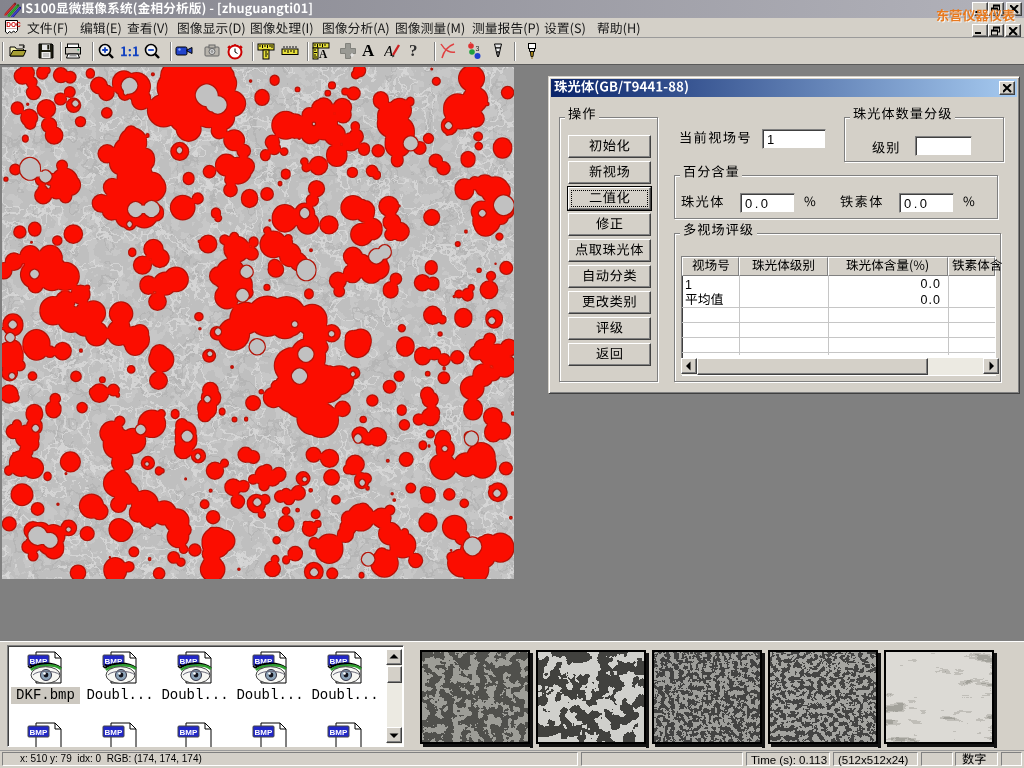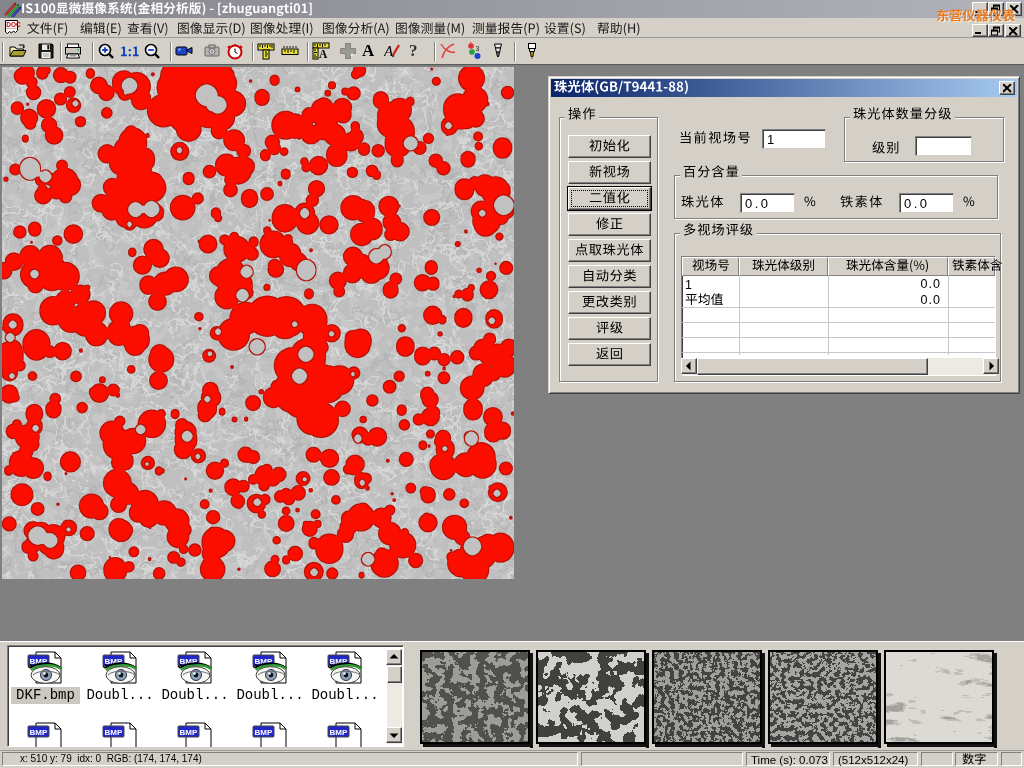--- a/index.html
+++ b/index.html
@@ -592,21 +592,21 @@
   </svg>
 <div class="a" style="left:0;top:750px;width:1024px;height:18px;background:#d4d0c8;border-top:1px solid #9a9a9a"></div>
 <div class="a cell" style="left:2px;top:752px;width:576px;height:14px;z-index:2"></div>
 <div class="a cell" style="left:581px;top:752px;width:162px;height:14px;z-index:2"></div>
 <div class="a cell" style="left:746px;top:752px;width:84px;height:14px;z-index:2"></div>
 <div class="a cell" style="left:833px;top:752px;width:85px;height:14px;z-index:2"></div>
 <div class="a cell" style="left:921px;top:752px;width:32px;height:14px;z-index:2"></div>
 <div class="a cell" style="left:955px;top:752px;width:43px;height:14px;z-index:2"></div>
 <div class="a cell" style="left:1001px;top:752px;width:21px;height:14px;z-index:2"></div>
 <div class="a" style="left:20px;top:753px;font-size:10px;z-index:3">x: 510 y: 79&nbsp; idx: 0&nbsp; RGB: (174, 174, 174)</div>
-<div class="a" style="left:751px;top:754px;font-size:11.5px;z-index:3">Time (s): 0.073</div>
+<div class="a" style="left:751px;top:754px;font-size:11.5px;z-index:3">Time (s): 0.113</div>
 <div class="a" style="left:838px;top:754px;font-size:11.5px;z-index:3">(512x512x24)</div>
 <svg width="26" height="17" style="position:absolute;left:962px;top:753px;z-index:3;">
     <path transform="translate(0,10.5)" fill="#000" d="M5.4 -10.0C5.2 -9.5 4.8 -8.8 4.5 -8.4L5.1 -8.1C5.4 -8.5 5.8 -9.1 6.2 -9.7ZM1.1 -9.7C1.4 -9.2 1.7 -8.5 1.8 -8.1L2.5 -8.4C2.4 -8.8 2.1 -9.5 1.7 -9.9ZM5.0 -3.2C4.7 -2.5 4.3 -2.0 3.9 -1.5C3.4 -1.8 2.9 -2.0 2.5 -2.2C2.6 -2.5 2.8 -2.8 3.0 -3.2ZM1.3 -1.9C1.9 -1.6 2.6 -1.3 3.2 -1.0C2.4 -0.5 1.5 -0.1 0.5 0.2C0.7 0.3 0.9 0.7 0.9 0.9C2.1 0.6 3.1 0.1 4.0 -0.6C4.4 -0.4 4.7 -0.1 5.0 0.1L5.6 -0.5C5.3 -0.7 5.0 -0.9 4.6 -1.2C5.2 -1.9 5.7 -2.7 6.0 -3.8L5.5 -4.0L5.4 -3.9H3.4L3.7 -4.6L2.8 -4.7C2.8 -4.5 2.6 -4.2 2.5 -3.9H0.9V-3.2H2.1C1.9 -2.7 1.6 -2.2 1.3 -1.9ZM3.1 -10.3V-8.0H0.6V-7.2H2.9C2.3 -6.4 1.3 -5.7 0.5 -5.3C0.7 -5.1 0.9 -4.8 1.0 -4.6C1.7 -5.0 2.5 -5.7 3.1 -6.4V-4.9H4.0V-6.6C4.6 -6.2 5.3 -5.6 5.6 -5.3L6.1 -6.0C5.8 -6.2 4.8 -6.9 4.2 -7.2H6.5V-8.0H4.0V-10.3ZM7.7 -10.2C7.4 -8.0 6.8 -6.0 5.9 -4.7C6.1 -4.6 6.4 -4.3 6.6 -4.1C6.9 -4.6 7.1 -5.1 7.4 -5.7C7.7 -4.5 8.0 -3.4 8.5 -2.4C7.8 -1.3 6.8 -0.4 5.5 0.3C5.7 0.5 5.9 0.8 6.0 1.0C7.3 0.3 8.2 -0.5 8.9 -1.6C9.5 -0.5 10.3 0.3 11.2 0.9C11.4 0.6 11.7 0.3 11.9 0.1C10.8 -0.4 10.0 -1.3 9.4 -2.4C10.1 -3.7 10.5 -5.2 10.7 -7.0H11.6V-7.9H8.1C8.3 -8.6 8.4 -9.3 8.5 -10.0ZM9.9 -7.0C9.7 -5.6 9.4 -4.4 8.9 -3.4C8.5 -4.5 8.1 -5.7 7.9 -7.0Z M17.8 -4.4V-3.7H13.0V-2.8H17.8V-0.2C17.8 0.0 17.8 0.1 17.5 0.1C17.3 0.1 16.5 0.1 15.7 0.0C15.9 0.3 16.0 0.7 16.1 1.0C17.1 1.0 17.8 1.0 18.2 0.8C18.6 0.7 18.8 0.4 18.8 -0.1V-2.8H23.5V-3.7H18.8V-4.1C19.8 -4.7 20.9 -5.5 21.7 -6.3L21.1 -6.8L20.9 -6.7H15.0V-5.9H19.9C19.3 -5.3 18.5 -4.8 17.8 -4.4ZM17.4 -10.1C17.6 -9.7 17.8 -9.3 18.0 -9.0H13.2V-6.5H14.1V-8.1H22.5V-6.5H23.4V-9.0H19.1C18.9 -9.4 18.6 -9.9 18.3 -10.3Z"></path>
   </svg>
 <svg width="81" height="19" style="position:absolute;left:937px;top:10px;z-index:19;opacity:0.8;">
     <path transform="translate(0,11.4)" fill="#ffffff" d="M3.1 -3.4C2.6 -2.2 1.7 -1.0 0.8 -0.2C1.1 0.0 1.8 0.5 2.1 0.8C3.0 -0.1 4.0 -1.6 4.6 -3.0ZM8.8 -2.8C9.7 -1.8 10.8 -0.3 11.2 0.6L12.7 -0.2C12.2 -1.1 11.0 -2.5 10.1 -3.4ZM0.9 -9.5V-8.0H3.7C3.3 -7.4 2.9 -6.9 2.7 -6.6C2.3 -6.1 2.0 -5.7 1.6 -5.6C1.8 -5.2 2.1 -4.4 2.2 -4.0C2.3 -4.2 3.0 -4.2 3.7 -4.2H6.5V-0.8C6.5 -0.6 6.4 -0.5 6.2 -0.5C5.9 -0.5 5.2 -0.5 4.5 -0.5C4.8 -0.1 5.0 0.6 5.1 1.1C6.1 1.1 6.8 1.0 7.4 0.8C7.9 0.5 8.1 0.1 8.1 -0.7V-4.2H11.7L11.7 -5.8H8.1V-7.5H6.5V-5.8H4.1C4.6 -6.4 5.1 -7.2 5.6 -8.0H12.3V-9.5H6.5C6.7 -9.9 6.9 -10.3 7.1 -10.7L5.3 -11.3C5.1 -10.7 4.8 -10.1 4.5 -9.5Z M17.8 -5.2H21.8V-4.4H17.8ZM16.4 -6.3V-3.4H23.3V-6.3ZM14.2 -8.0V-5.2H15.7V-6.8H24.0V-5.2H25.5V-8.0ZM15.3 -2.9V1.2H16.8V0.8H22.9V1.2H24.5V-2.9ZM16.8 -0.5V-1.5H22.9V-0.5ZM21.4 -11.2V-10.3H18.1V-11.2H16.6V-10.3H13.9V-8.9H16.6V-8.3H18.1V-8.9H21.4V-8.3H23.0V-8.9H25.7V-10.3H23.0V-11.2Z M33.4 -10.3C34.0 -9.5 34.5 -8.4 34.7 -7.7L36.0 -8.5C35.8 -9.2 35.2 -10.2 34.7 -11.0ZM37.1 -10.4C36.7 -7.9 36.1 -5.6 34.8 -3.7C33.7 -5.5 33.0 -7.7 32.6 -10.2L31.1 -10.0C31.6 -6.9 32.4 -4.4 33.7 -2.4C32.8 -1.4 31.6 -0.6 30.0 -0.0C30.3 0.3 30.8 0.8 31.0 1.2C32.5 0.6 33.7 -0.2 34.7 -1.2C35.6 -0.2 36.8 0.6 38.2 1.2C38.4 0.8 39.0 0.1 39.3 -0.2C37.9 -0.7 36.7 -1.5 35.8 -2.4C37.4 -4.6 38.2 -7.2 38.7 -10.2ZM29.6 -11.2C28.9 -9.3 27.8 -7.4 26.6 -6.2C26.8 -5.8 27.3 -5.0 27.4 -4.6C27.7 -4.9 28.0 -5.2 28.3 -5.6V1.2H29.8V-8.0C30.3 -8.8 30.7 -9.8 31.1 -10.7Z M42.6 -9.3H44.1V-8.2H42.6ZM48.2 -9.3H49.8V-8.2H48.2ZM47.6 -6.4C48.0 -6.2 48.5 -5.9 48.9 -5.7H46.0C46.2 -6.0 46.4 -6.4 46.6 -6.7L45.6 -6.9V-10.7H41.2V-6.8H44.9C44.7 -6.4 44.5 -6.1 44.2 -5.7H40.2V-4.3H42.8C42.0 -3.7 41.1 -3.2 39.9 -2.7C40.2 -2.4 40.6 -1.8 40.7 -1.5L41.2 -1.7V1.2H42.6V0.9H44.0V1.1H45.6V-3.0H43.5C44.0 -3.4 44.5 -3.9 44.9 -4.3H47.1C47.5 -3.8 48.0 -3.4 48.6 -3.0H46.7V1.2H48.2V0.9H49.8V1.1H51.3V-1.5L51.6 -1.4C51.8 -1.8 52.3 -2.4 52.6 -2.7C51.3 -3.0 50.1 -3.6 49.1 -4.3H52.2V-5.7H50.0L50.4 -6.1C50.1 -6.3 49.6 -6.6 49.1 -6.8H51.3V-10.7H46.7V-6.8H48.1ZM42.6 -0.5V-1.6H44.0V-0.5ZM48.2 -0.5V-1.6H49.8V-0.5Z M59.8 -10.3C60.4 -9.5 60.9 -8.4 61.1 -7.7L62.4 -8.5C62.2 -9.2 61.6 -10.2 61.1 -11.0ZM63.5 -10.4C63.1 -7.9 62.5 -5.6 61.2 -3.7C60.1 -5.5 59.4 -7.7 59.0 -10.2L57.5 -10.0C58.0 -6.9 58.8 -4.4 60.1 -2.4C59.2 -1.4 58.0 -0.6 56.4 -0.0C56.7 0.3 57.2 0.8 57.4 1.2C58.9 0.6 60.1 -0.2 61.1 -1.2C62.0 -0.2 63.2 0.6 64.6 1.2C64.8 0.8 65.4 0.1 65.7 -0.2C64.3 -0.7 63.1 -1.5 62.2 -2.4C63.8 -4.6 64.6 -7.2 65.1 -10.2ZM56.0 -11.2C55.3 -9.3 54.2 -7.4 53.0 -6.2C53.2 -5.8 53.7 -5.0 53.8 -4.6C54.1 -4.9 54.4 -5.2 54.7 -5.6V1.2H56.2V-8.0C56.7 -8.8 57.1 -9.8 57.5 -10.7Z M69.1 1.2C69.5 0.9 70.1 0.7 73.9 -0.4C73.8 -0.7 73.7 -1.4 73.6 -1.8L70.8 -1.0V-3.3C71.4 -3.7 72.0 -4.2 72.5 -4.7C73.5 -2.0 75.1 -0.1 77.9 0.9C78.1 0.4 78.6 -0.2 78.9 -0.5C77.7 -0.8 76.7 -1.4 75.9 -2.1C76.7 -2.5 77.5 -3.1 78.3 -3.7L77.0 -4.6C76.5 -4.1 75.7 -3.6 75.0 -3.1C74.6 -3.6 74.2 -4.2 74.0 -4.9H78.4V-6.2H73.4V-7.0H77.5V-8.2H73.4V-8.9H78.0V-10.3H73.4V-11.2H71.8V-10.3H67.3V-8.9H71.8V-8.2H68.0V-7.0H71.8V-6.2H66.7V-4.9H70.5C69.3 -4.0 67.8 -3.2 66.3 -2.7C66.6 -2.4 67.1 -1.8 67.3 -1.4C67.9 -1.6 68.5 -1.9 69.1 -2.2V-1.3C69.1 -0.7 68.7 -0.4 68.4 -0.2C68.7 0.1 69.0 0.8 69.1 1.2Z"></path>
   </svg>
 <svg width="81" height="19" style="position:absolute;left:936px;top:9px;z-index:20;">
     <path transform="translate(0,11.4)" fill="#e8791d" d="M3.1 -3.4C2.6 -2.2 1.7 -1.0 0.8 -0.2C1.1 0.0 1.8 0.5 2.1 0.8C3.0 -0.1 4.0 -1.6 4.6 -3.0ZM8.8 -2.8C9.7 -1.8 10.8 -0.3 11.2 0.6L12.7 -0.2C12.2 -1.1 11.0 -2.5 10.1 -3.4ZM0.9 -9.5V-8.0H3.7C3.3 -7.4 2.9 -6.9 2.7 -6.6C2.3 -6.1 2.0 -5.7 1.6 -5.6C1.8 -5.2 2.1 -4.4 2.2 -4.0C2.3 -4.2 3.0 -4.2 3.7 -4.2H6.5V-0.8C6.5 -0.6 6.4 -0.5 6.2 -0.5C5.9 -0.5 5.2 -0.5 4.5 -0.5C4.8 -0.1 5.0 0.6 5.1 1.1C6.1 1.1 6.8 1.0 7.4 0.8C7.9 0.5 8.1 0.1 8.1 -0.7V-4.2H11.7L11.7 -5.8H8.1V-7.5H6.5V-5.8H4.1C4.6 -6.4 5.1 -7.2 5.6 -8.0H12.3V-9.5H6.5C6.7 -9.9 6.9 -10.3 7.1 -10.7L5.3 -11.3C5.1 -10.7 4.8 -10.1 4.5 -9.5Z M17.8 -5.2H21.8V-4.4H17.8ZM16.4 -6.3V-3.4H23.3V-6.3ZM14.2 -8.0V-5.2H15.7V-6.8H24.0V-5.2H25.5V-8.0ZM15.3 -2.9V1.2H16.8V0.8H22.9V1.2H24.5V-2.9ZM16.8 -0.5V-1.5H22.9V-0.5ZM21.4 -11.2V-10.3H18.1V-11.2H16.6V-10.3H13.9V-8.9H16.6V-8.3H18.1V-8.9H21.4V-8.3H23.0V-8.9H25.7V-10.3H23.0V-11.2Z M33.4 -10.3C34.0 -9.5 34.5 -8.4 34.7 -7.7L36.0 -8.5C35.8 -9.2 35.2 -10.2 34.7 -11.0ZM37.1 -10.4C36.7 -7.9 36.1 -5.6 34.8 -3.7C33.7 -5.5 33.0 -7.7 32.6 -10.2L31.1 -10.0C31.6 -6.9 32.4 -4.4 33.7 -2.4C32.8 -1.4 31.6 -0.6 30.0 -0.0C30.3 0.3 30.8 0.8 31.0 1.2C32.5 0.6 33.7 -0.2 34.7 -1.2C35.6 -0.2 36.8 0.6 38.2 1.2C38.4 0.8 39.0 0.1 39.3 -0.2C37.9 -0.7 36.7 -1.5 35.8 -2.4C37.4 -4.6 38.2 -7.2 38.7 -10.2ZM29.6 -11.2C28.9 -9.3 27.8 -7.4 26.6 -6.2C26.8 -5.8 27.3 -5.0 27.4 -4.6C27.7 -4.9 28.0 -5.2 28.3 -5.6V1.2H29.8V-8.0C30.3 -8.8 30.7 -9.8 31.1 -10.7Z M42.6 -9.3H44.1V-8.2H42.6ZM48.2 -9.3H49.8V-8.2H48.2ZM47.6 -6.4C48.0 -6.2 48.5 -5.9 48.9 -5.7H46.0C46.2 -6.0 46.4 -6.4 46.6 -6.7L45.6 -6.9V-10.7H41.2V-6.8H44.9C44.7 -6.4 44.5 -6.1 44.2 -5.7H40.2V-4.3H42.8C42.0 -3.7 41.1 -3.2 39.9 -2.7C40.2 -2.4 40.6 -1.8 40.7 -1.5L41.2 -1.7V1.2H42.6V0.9H44.0V1.1H45.6V-3.0H43.5C44.0 -3.4 44.5 -3.9 44.9 -4.3H47.1C47.5 -3.8 48.0 -3.4 48.6 -3.0H46.7V1.2H48.2V0.9H49.8V1.1H51.3V-1.5L51.6 -1.4C51.8 -1.8 52.3 -2.4 52.6 -2.7C51.3 -3.0 50.1 -3.6 49.1 -4.3H52.2V-5.7H50.0L50.4 -6.1C50.1 -6.3 49.6 -6.6 49.1 -6.8H51.3V-10.7H46.7V-6.8H48.1ZM42.6 -0.5V-1.6H44.0V-0.5ZM48.2 -0.5V-1.6H49.8V-0.5Z M59.8 -10.3C60.4 -9.5 60.9 -8.4 61.1 -7.7L62.4 -8.5C62.2 -9.2 61.6 -10.2 61.1 -11.0ZM63.5 -10.4C63.1 -7.9 62.5 -5.6 61.2 -3.7C60.1 -5.5 59.4 -7.7 59.0 -10.2L57.5 -10.0C58.0 -6.9 58.8 -4.4 60.1 -2.4C59.2 -1.4 58.0 -0.6 56.4 -0.0C56.7 0.3 57.2 0.8 57.4 1.2C58.9 0.6 60.1 -0.2 61.1 -1.2C62.0 -0.2 63.2 0.6 64.6 1.2C64.8 0.8 65.4 0.1 65.7 -0.2C64.3 -0.7 63.1 -1.5 62.2 -2.4C63.8 -4.6 64.6 -7.2 65.1 -10.2ZM56.0 -11.2C55.3 -9.3 54.2 -7.4 53.0 -6.2C53.2 -5.8 53.7 -5.0 53.8 -4.6C54.1 -4.9 54.4 -5.2 54.7 -5.6V1.2H56.2V-8.0C56.7 -8.8 57.1 -9.8 57.5 -10.7Z M69.1 1.2C69.5 0.9 70.1 0.7 73.9 -0.4C73.8 -0.7 73.7 -1.4 73.6 -1.8L70.8 -1.0V-3.3C71.4 -3.7 72.0 -4.2 72.5 -4.7C73.5 -2.0 75.1 -0.1 77.9 0.9C78.1 0.4 78.6 -0.2 78.9 -0.5C77.7 -0.8 76.7 -1.4 75.9 -2.1C76.7 -2.5 77.5 -3.1 78.3 -3.7L77.0 -4.6C76.5 -4.1 75.7 -3.6 75.0 -3.1C74.6 -3.6 74.2 -4.2 74.0 -4.9H78.4V-6.2H73.4V-7.0H77.5V-8.2H73.4V-8.9H78.0V-10.3H73.4V-11.2H71.8V-10.3H67.3V-8.9H71.8V-8.2H68.0V-7.0H71.8V-6.2H66.7V-4.9H70.5C69.3 -4.0 67.8 -3.2 66.3 -2.7C66.6 -2.4 67.1 -1.8 67.3 -1.4C67.9 -1.6 68.5 -1.9 69.1 -2.2V-1.3C69.1 -0.7 68.7 -0.4 68.4 -0.2C68.7 0.1 69.0 0.8 69.1 1.2Z"></path>
   </svg>

